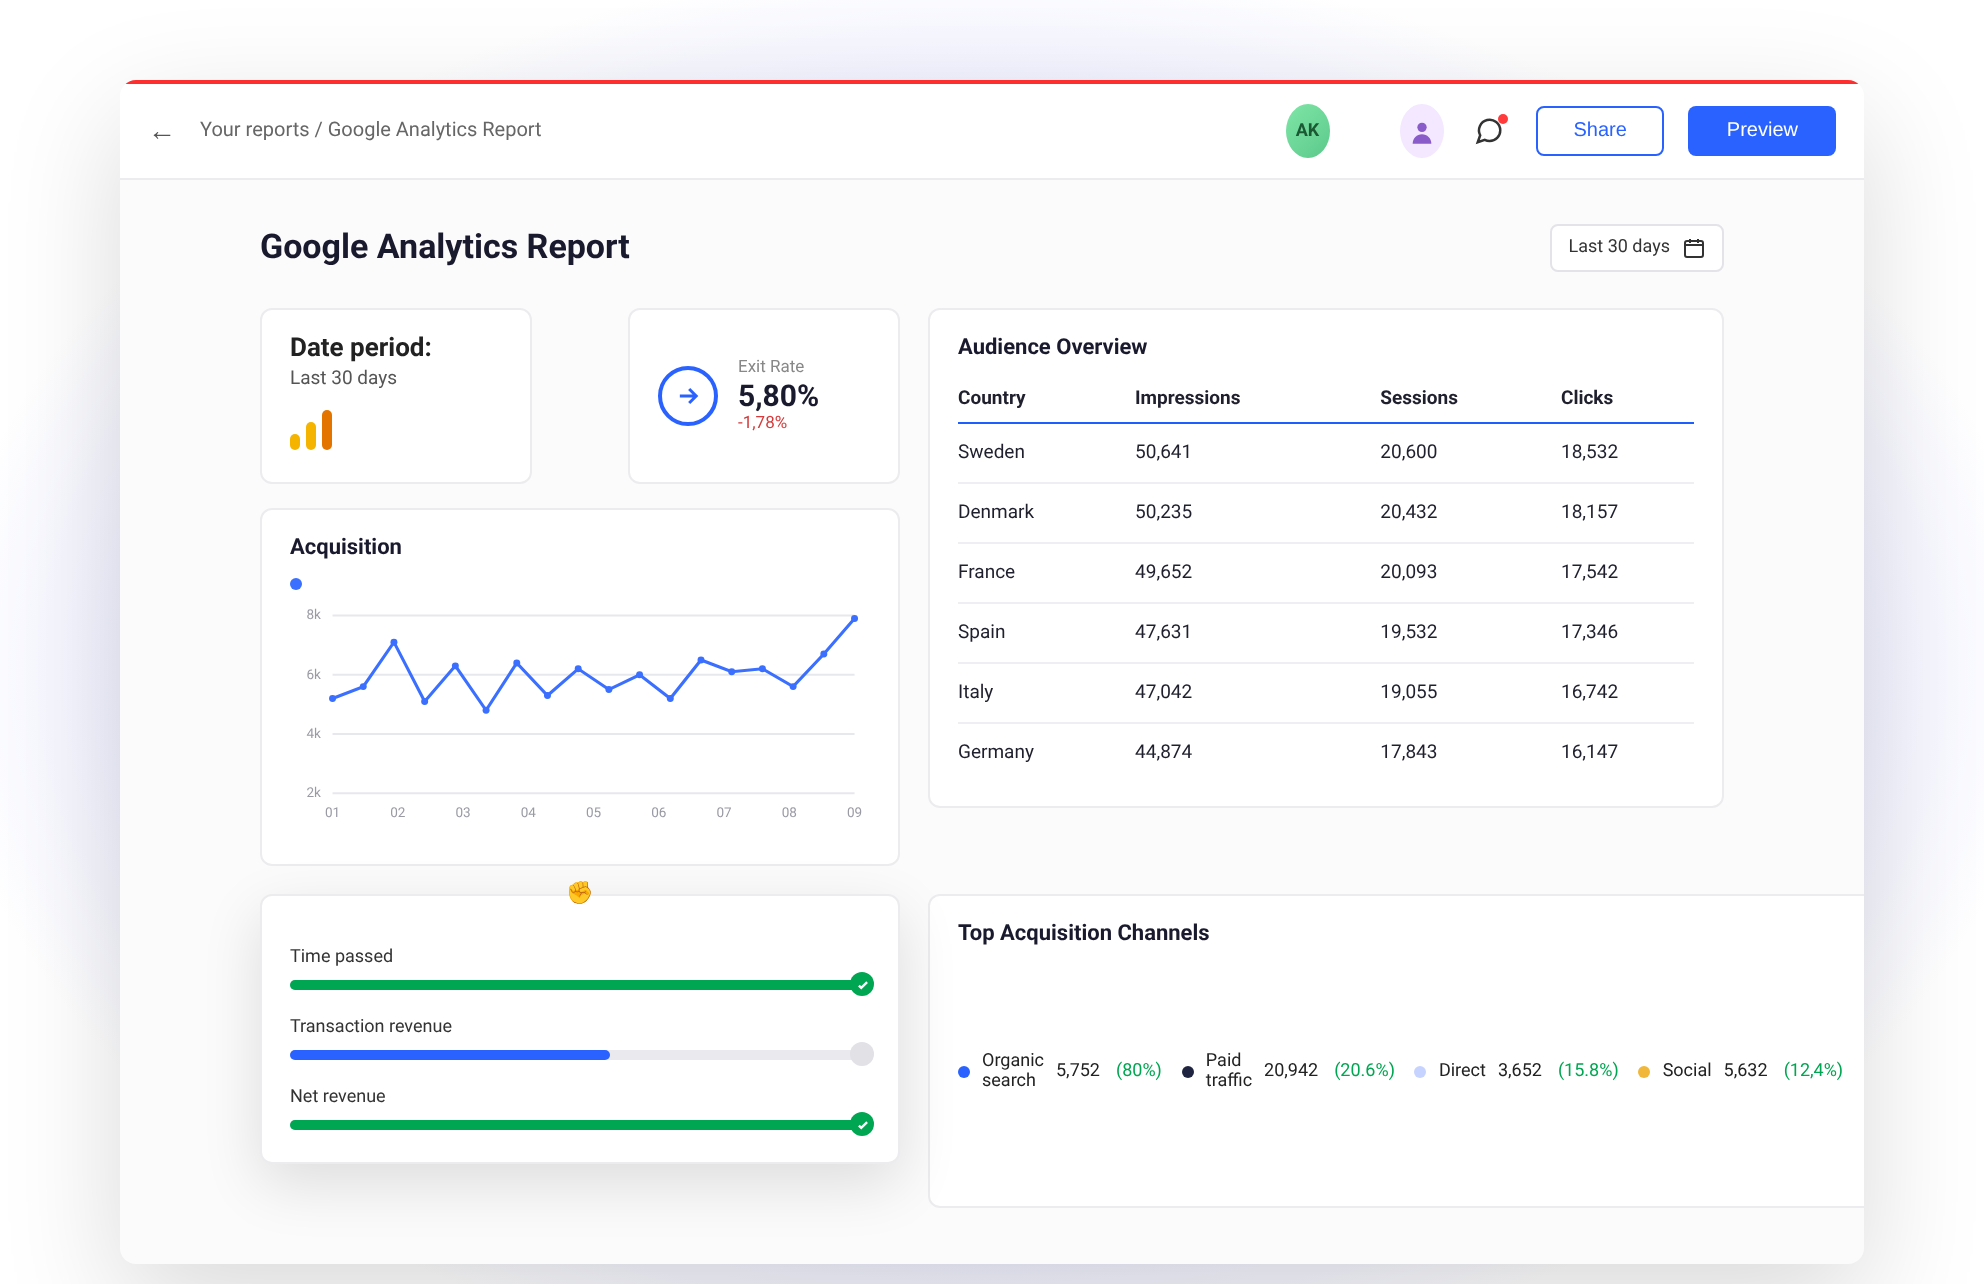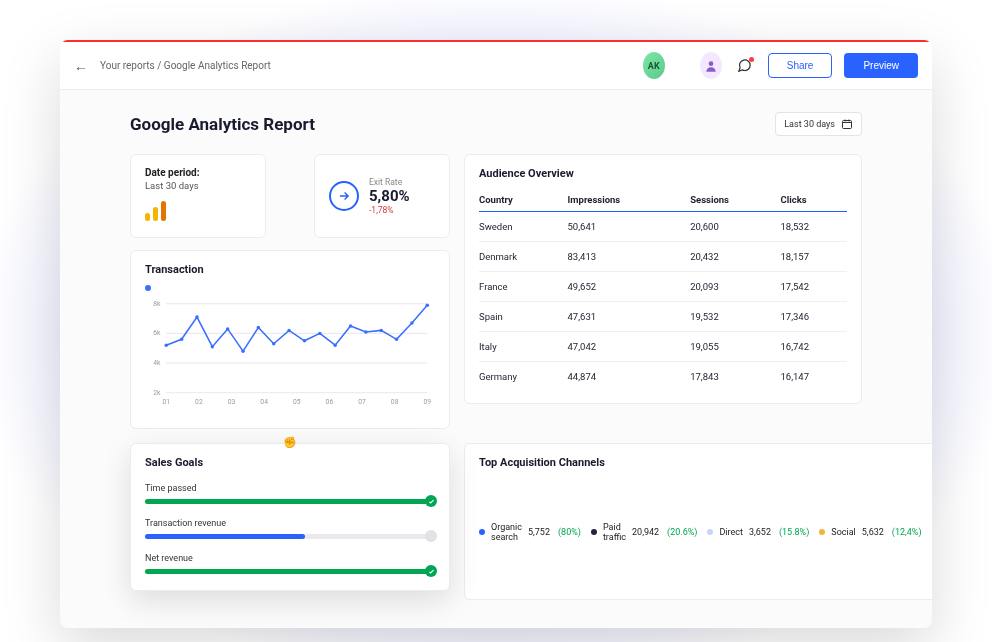--- a/index.html
+++ b/index.html
@@ -42,21 +42,21 @@
 .content { padding: 22px 70px 28px; }
 .title-row { display: flex; align-items: center; justify-content: space-between; margin-bottom: 18px; }
 .title { font-size: 17px; font-weight: 700; color: #1a1a2e; }
 .date-pill { display:flex; align-items:center; gap:6px; font-size:9px; color:#333; border:1px solid #e3e3e8; border-radius:4px; padding:5px 8px; background:#fff; cursor:pointer;}
 .row { display: flex; gap: 14px; }
 .left-col { flex: 0 0 320px; display:flex; flex-direction:column; gap:12px; }
 .right-col { flex: 1; }
 .card { background:#fff; border:1px solid #ececef; border-radius:6px; padding:12px 14px; }
 .row-cards { display:flex; gap:12px; }
 .card-sm { flex:1; }
-.label { font-size:10px; font-weight:700; color:#222; }
+.label { font-size:13px; font-weight:700; color:#222; }
 .sub { font-size:9.5px; color:#555; margin-top:2px; }
 .ga-icon { margin-top:10px; }
 .exit-card { display:flex; align-items:center; gap:10px;margin-left:36px; }
 .exit-circle { width:30px; height:30px; border:2px solid #2962ff; border-radius:50%; display:flex; align-items:center; justify-content:center; color:#2962ff; }
 .exit-stats .er { font-size:8.5px; color:#888; }
 .exit-stats .pct { font-size:15px; font-weight:700; color:#1a1a2e; }
 .exit-stats .delta { font-size:8.5px; color:#d63a3a; }
 .chart-title { font-size:11px; font-weight:700; color:#1a1a2e; margin-bottom:8px; }
 .chart-card svg { width:100%; height:auto; }
 .tick { font-size:7px; fill:#9a9aa5; }
@@ -156,21 +156,21 @@
             </div>
             <div class="exit-stats">
               <div class="er">Exit Rate</div>
               <div class="pct">5,80%</div>
               <div class="delta">-1,78%</div>
             </div>
           </div>
         </div>
 
         <div class="card chart-card">
-          <div class="chart-title">Transaction</div>
+          <div class="chart-title">Acquisition</div>
           <div style="font-size:7px;color:#666;margin-bottom:4px;"><span class="legend-dot"></span></div>
           <svg viewBox="0 0 300 120">
             <g id="y-axis">
                 <text x="16" y="102" text-anchor="end" class="tick">2k</text>
                 <text x="16" y="71.33333333333334" text-anchor="end" class="tick">4k</text>
                 <text x="16" y="40.66666666666667" text-anchor="end" class="tick">6k</text>
                 <text x="16" y="10" text-anchor="end" class="tick">8k</text>
               </g>
             <g id="grid">
                 <line x1="22" x2="292" y1="100" y2="100" class="gridline"></line>
@@ -228,21 +228,21 @@
               </thead>
             <tbody id="aud-body">
                 <tr>
                   <td>Sweden</td>
                   <td>50,641</td>
                   <td>20,600</td>
                   <td>18,532</td>
                 </tr>
                 <tr>
                   <td>Denmark</td>
-                  <td>83,413</td>
+                  <td>50,235</td>
                   <td>20,432</td>
                   <td>18,157</td>
                 </tr>
                 <tr>
                   <td>France</td>
                   <td>49,652</td>
                   <td>20,093</td>
                   <td>17,542</td>
                 </tr>
                 <tr>
@@ -268,21 +268,20 @@
         </div>
       </div>
     </div>
 
     <div class="section-gap"></div>
 
     <div class="row">
       <div class="left-col">
         <div class="card sales-card">
           <span class="grab-cursor">✊</span>
-          <div class="chart-title">Sales Goals</div>
           <div id="goals">
               <div class="goal">
                 <div class="goal-label">Time passed</div>
                 <div class="bar-wrap">
                   <div class="bar-bg">
                     <div class="bar-fill bar-green" style="width: 100%;"></div>
                   </div>
                   <span class="check">
                     <svg viewBox="0 0 24 24" fill="none" stroke="#fff" stroke-width="4">
                       <path d="M5 13l4 4L19 7"></path>

